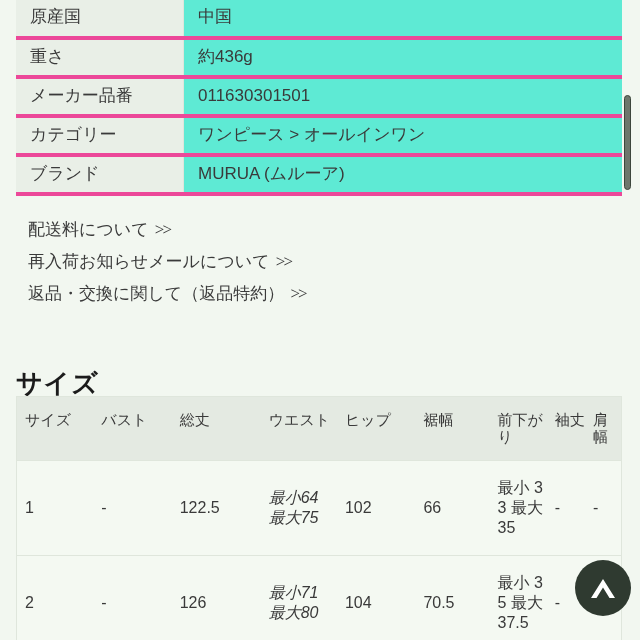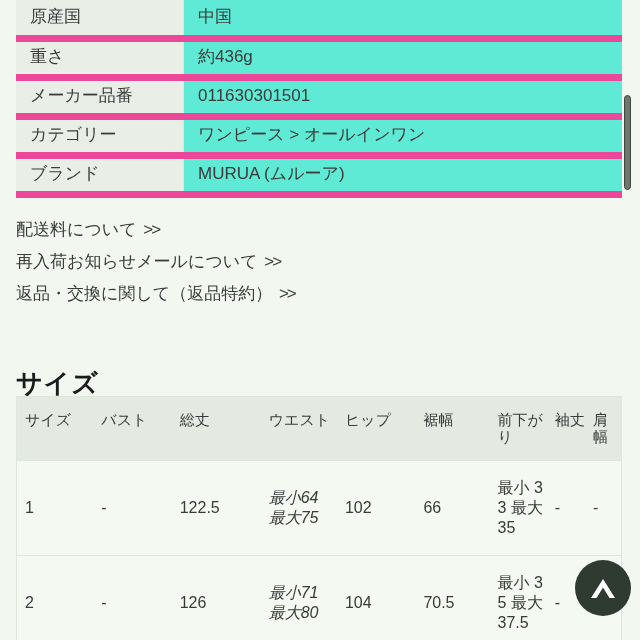--- a/index.html
+++ b/index.html
@@ -31,21 +31,21 @@
     border-collapse: collapse;
     table-layout: fixed;
     background: #f4f9f2;
   }
   .spec-table tr {
     height: 39px;
   }
   .spec-table th,
   .spec-table td {
     border-top: 1px solid #dfe6dc;
-    border-bottom: 7px solid #ec4899;
+    border-bottom: 4px solid #ec4899;
     padding: 0 0 0 14px;
     font-weight: normal;
     font-size: 17px;
     text-align: left;
     vertical-align: middle;
     line-height: 1.2;
     color: #3a3a3a;
   }
   .spec-table th {
     width: 153px;
@@ -56,23 +56,24 @@
     background: #5eead4;
   }
   .spec-table tr:first-child th,
   .spec-table tr:first-child td {
     border-top: none;
   }
 
   
   .link-list {
     position: absolute;
-    left: 16px;
+    left: 28px;
     top: 214px;
     width: 560px;
+    font-family: Liberation Serif, serif;
   }
   .link-row {
     display: block;
     font-size: 17px;
     line-height: 32px;
     color: #3a3a3a;
     text-decoration: none;
     white-space: nowrap;
   }
   .chev {

